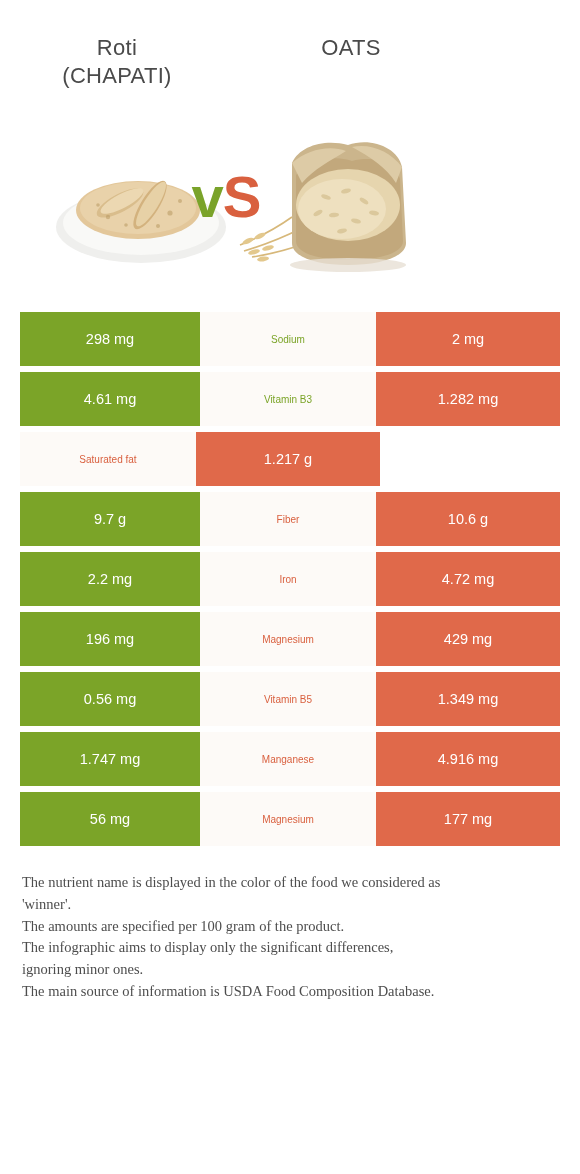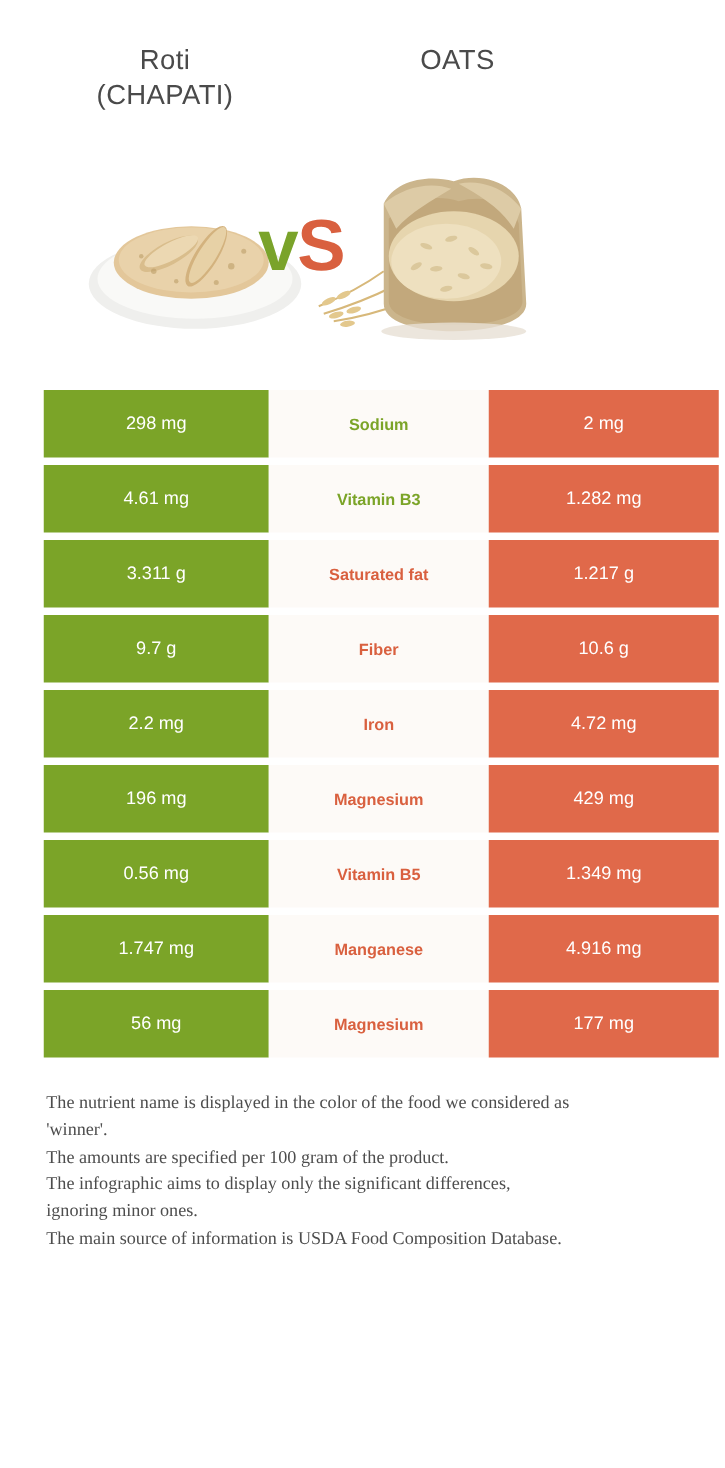--- a/index.html
+++ b/index.html
@@ -10,21 +10,20 @@
     width: 580px;
     height: 1174px;
     background: #ffffff;
     font-family: "Liberation Sans", sans-serif;
     overflow: hidden;
   }
   .page {
     position: relative;
     width: 468px;
     height: 1174px;
-    padding-left: 15px;
   }
 
   
   .titles {
     display: flex;
     padding-top: 34px;
   }
   .title-col {
     width: 50%;
     text-align: center;
@@ -82,22 +81,22 @@
     font-size: 14.5px;
   }
   .cell-left {
     width: 180px;
     background: #7ba428;
     color: #ffffff;
   }
   .cell-mid {
     width: 176px;
     background: #fdfaf7;
-    font-size: 13px;
-    font-weight: 700;
+    font-size: 10px;
+    font-weight: 400;
   }
   .cell-right {
     width: 184px;
     background: #e0694a;
     color: #ffffff;
   }
   .win-green { color: #7ba428; }
   .win-red { color: #d9603f; }
 
   
@@ -204,21 +203,20 @@
       <div class="cell cell-right">2 mg</div>
     </div>
 
     <div class="row">
       <div class="cell cell-left">4.61 mg</div>
       <div class="cell cell-mid win-green">Vitamin B3</div>
       <div class="cell cell-right">1.282 mg</div>
     </div>
 
     <div class="row">
-      <div class="cell cell-left">3.311 g</div>
       <div class="cell cell-mid win-red">Saturated fat</div>
       <div class="cell cell-right">1.217 g</div>
     </div>
 
     <div class="row">
       <div class="cell cell-left">9.7 g</div>
       <div class="cell cell-mid win-red">Fiber</div>
       <div class="cell cell-right">10.6 g</div>
     </div>
 

